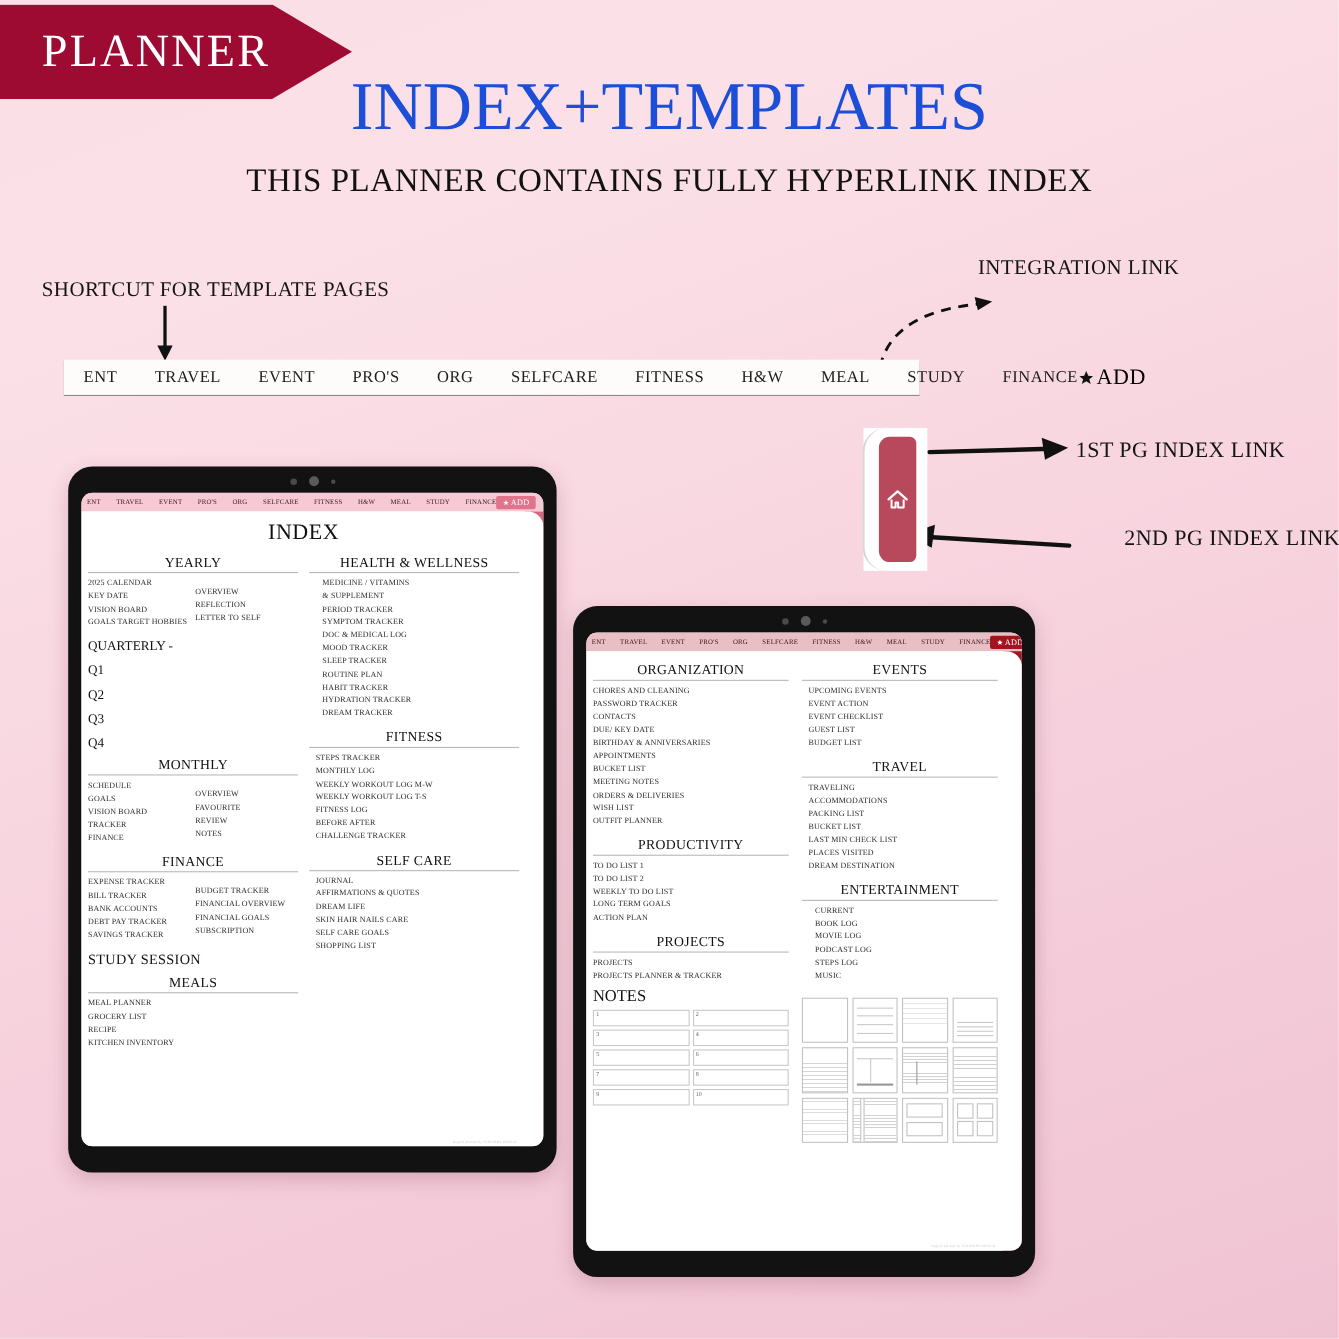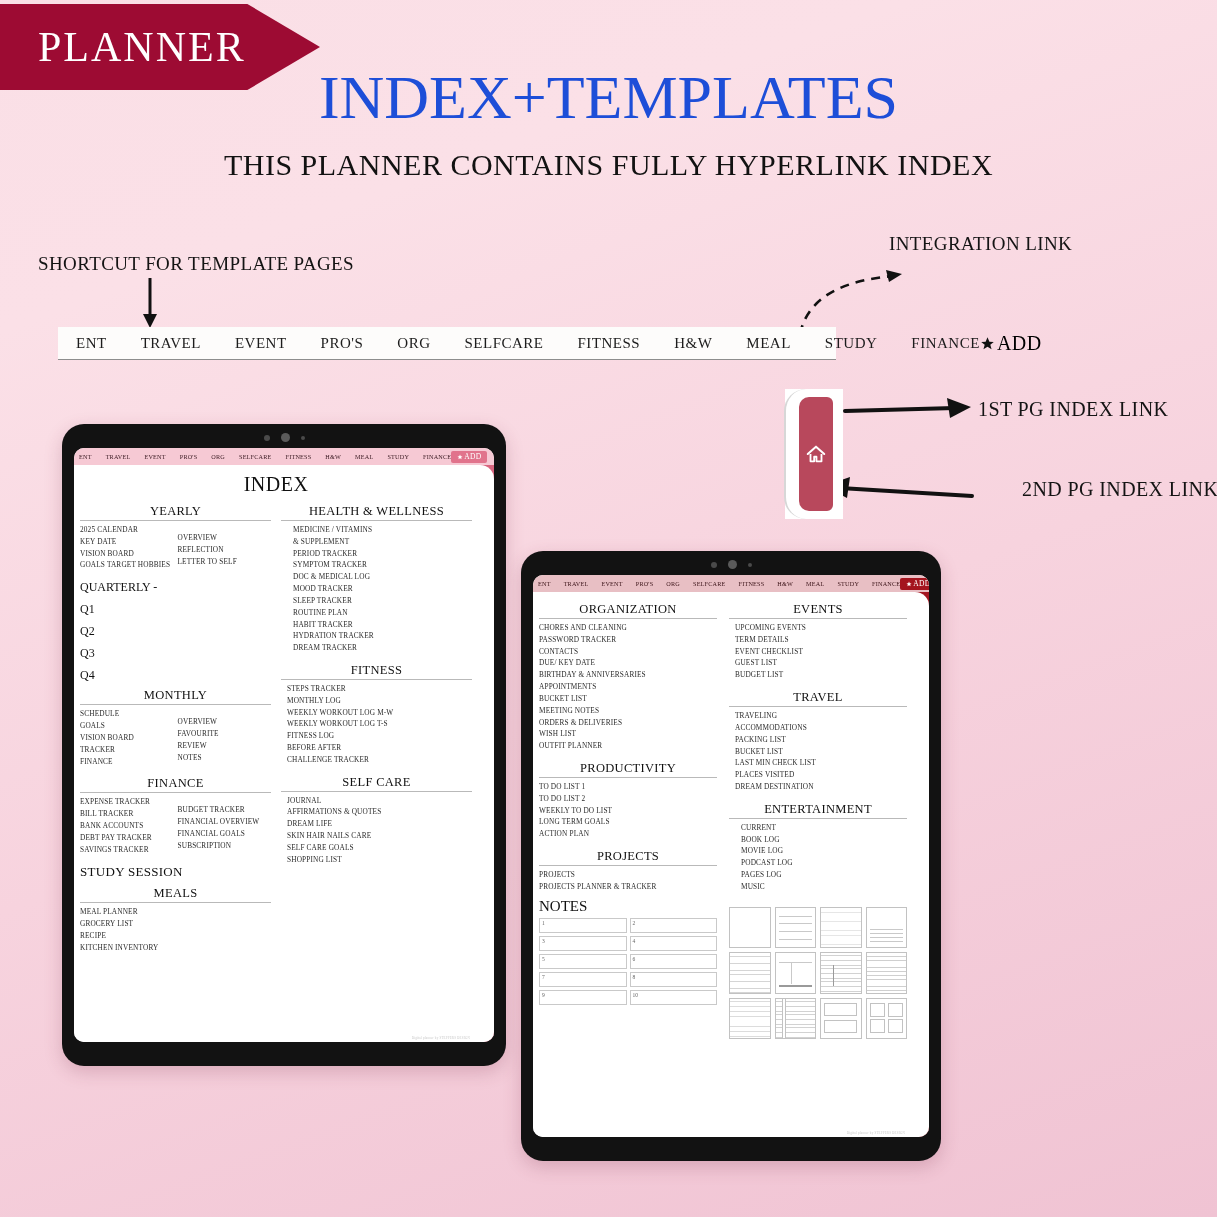--- a/index.html
+++ b/index.html
@@ -511,21 +511,21 @@
             <div class="cell">9</div>
             <div class="cell">10</div>
           </div>
         </div>
 
         <div class="col">
           <div class="sec-h">EVENTS</div>
           <div class="rule"></div>
           <div class="items ind2">
             <div>UPCOMING EVENTS</div>
-            <div>TERM DETAILS</div>
+            <div>EVENT ACTION</div>
             <div>EVENT CHECKLIST</div>
             <div>GUEST LIST</div>
             <div>BUDGET LIST</div>
           </div>
           <div class="gap"></div>
           <div class="sec-h">TRAVEL</div>
           <div class="rule"></div>
           <div class="items ind2">
             <div>TRAVELING</div>
             <div>ACCOMMODATIONS</div>
@@ -536,21 +536,21 @@
             <div>DREAM DESTINATION</div>
           </div>
           <div class="gap"></div>
           <div class="sec-h">ENTERTAINMENT</div>
           <div class="rule"></div>
           <div class="items ind">
             <div>CURRENT</div>
             <div>BOOK LOG</div>
             <div>MOVIE LOG</div>
             <div>PODCAST LOG</div>
-            <div>PAGES LOG</div>
+            <div>STEPS LOG</div>
             <div>MUSIC</div>
           </div>
           <div style="height:14px"></div>
           <div class="thumbs">
             <div class="th"></div>
             <div class="th">
               <div class="ln" style="top:20%"></div>
                 <div class="ln" style="top:40%"></div>
               <div class="ln" style="top:60%"></div>
                 <div class="ln" style="top:80%"></div>

